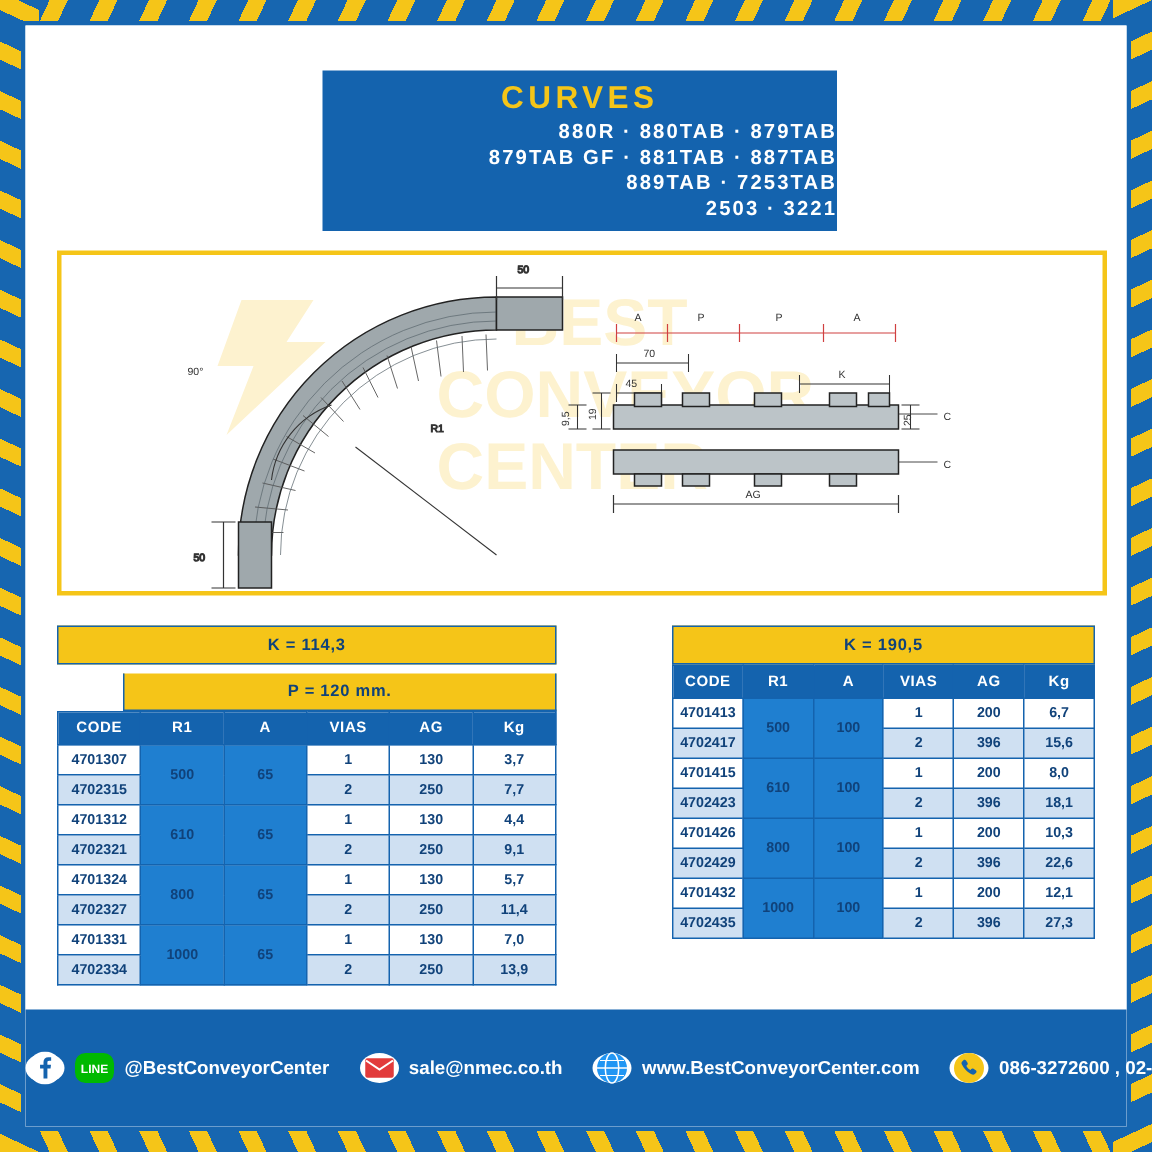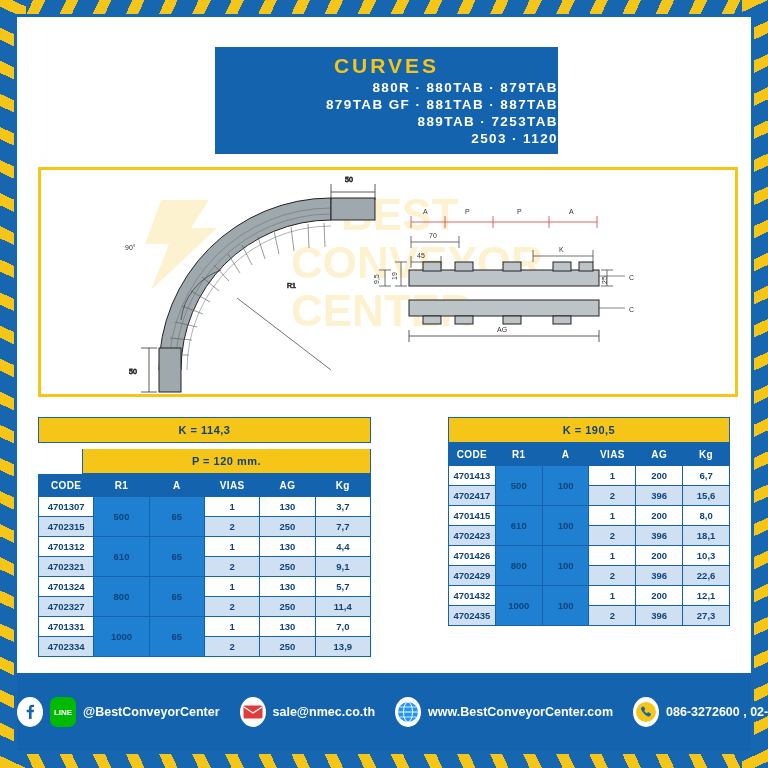--- a/index.html
+++ b/index.html
@@ -160,21 +160,21 @@
     font-size:12.5px;
     font-weight:bold;
     white-space:nowrap;
   }
   .f-sep {
     width:2px; height:34px;
     background:#f5c518;
     margin:0 10px;
   }
   .f-ico {
-    width:26px; height:30px;
+    width:26px; height:20px;
     border-radius:50%;
     background:#ffffff;
     display:flex; align-items:center; justify-content:center;
     margin-right:7px;
     flex:0 0 auto;
   }
   .f-ico.line { background:#00b900; border-radius:7px; }
   .f-txt-y { color:#ffffff; }
   .dim { font-size:7px; fill:#333; font-family:"Liberation Sans", sans-serif;}
 </style>
@@ -188,21 +188,21 @@
   <div class="chev-right"></div>
 
   <div class="inner">
     <div class="content">
 
       <div class="title-box">
         <div class="title-main">CURVES</div>
         <div class="title-sub">880R · 880TAB · 879TAB</div>
         <div class="title-sub">879TAB GF · 881TAB · 887TAB</div>
         <div class="title-sub">889TAB · 7253TAB</div>
-        <div class="title-sub">2503 · 1120</div>
+        <div class="title-sub">2503 · 3221</div>
       </div>
 
       <div class="draw-panel">
         <svg width="694" height="224" viewBox="0 0 694 224">
 
           <g class="wm">
             <path d="M120 30 L168 30 L150 58 L176 58 L110 120 L128 74 L104 74 Z" fill="#fdf2cf"></path>
             <text x="300" y="60" font-size="44" font-weight="bold" fill="#fdf2cf" font-family="Liberation Sans, sans-serif">BEST</text>
             <text x="250" y="108" font-size="44" font-weight="bold" fill="#fdf2cf" font-family="Liberation Sans, sans-serif">CONVEYOR</text>
             <text x="250" y="156" font-size="44" font-weight="bold" fill="#fdf2cf" font-family="Liberation Sans, sans-serif">CENTER</text>

